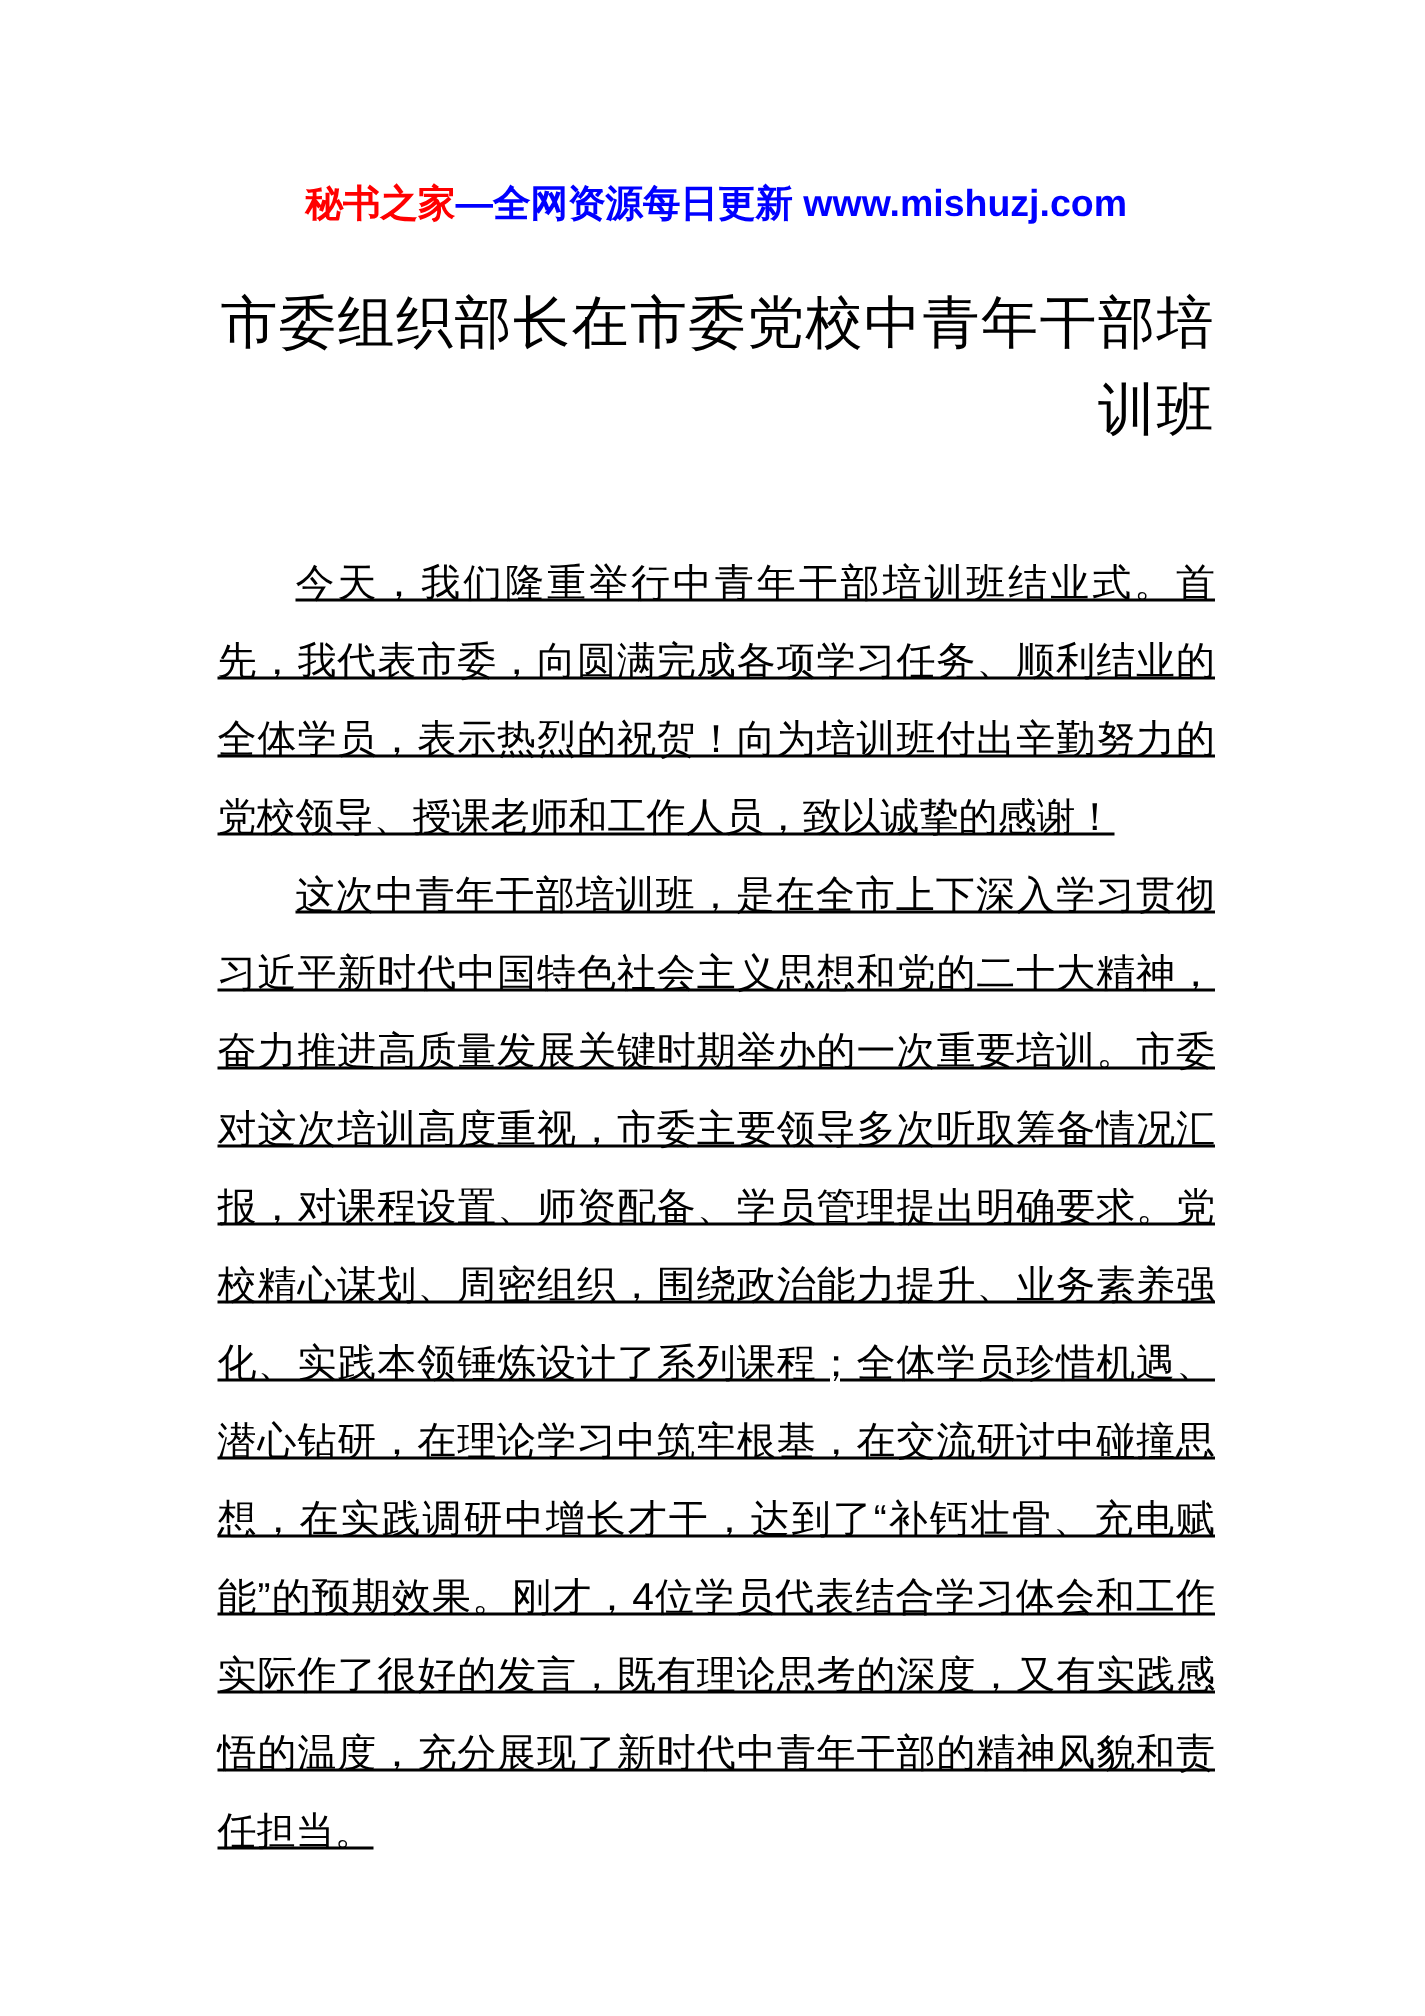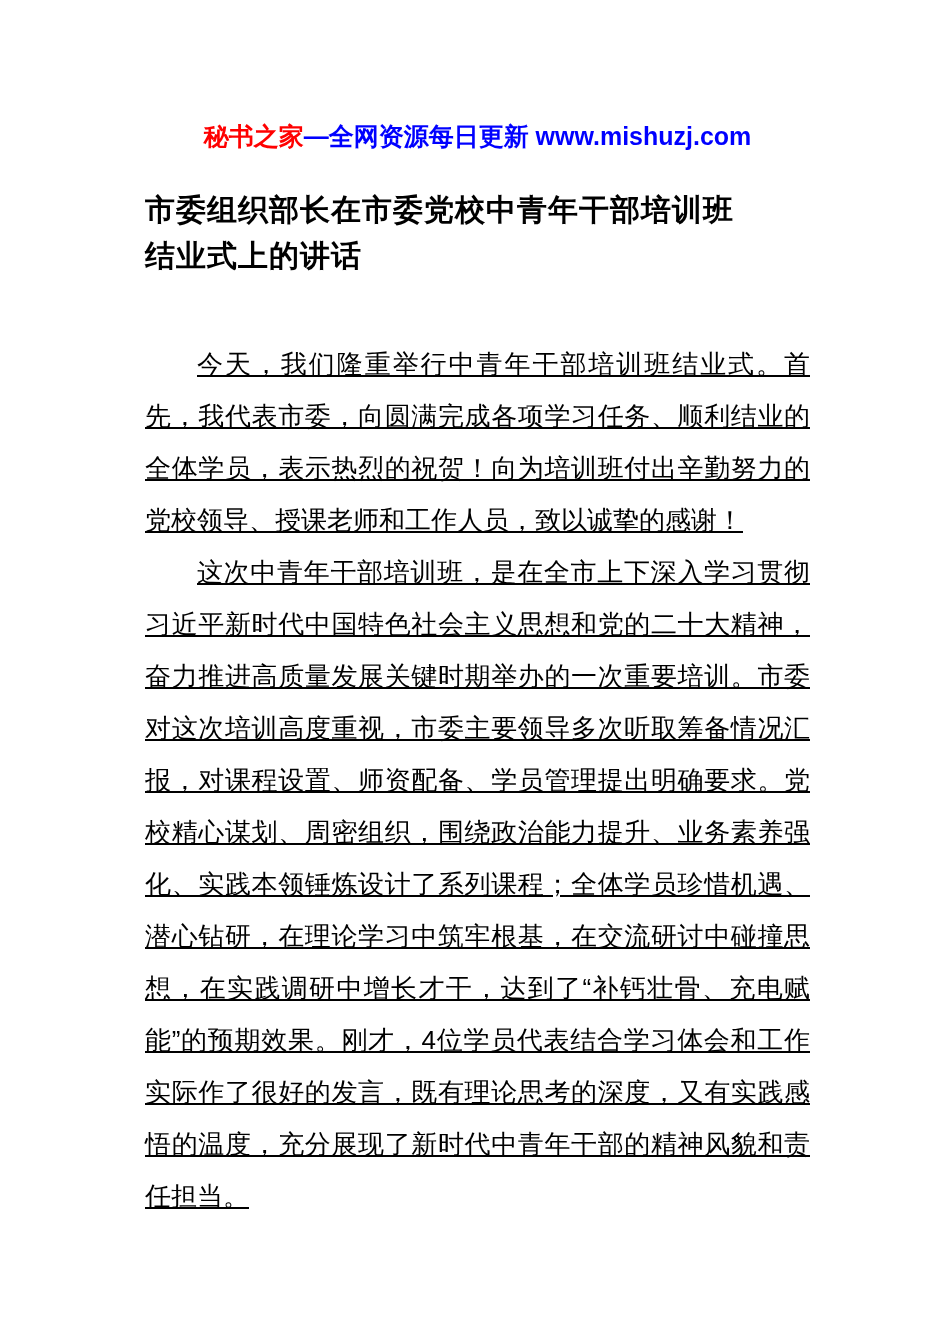--- a/index.html
+++ b/index.html
@@ -32,23 +32,23 @@
   .brand {
     color: #ff0000;
     font-weight: bold;
   }
   .header-rest,
   .header-url {
     color: #0000ff;
     font-weight: bold;
   }
   .doc-title {
-    text-align: left;
-    font-size: 30px;
-    font-weight: bold;
+    text-align: right;
+    font-size: 38px;
+    font-weight: normal;
     line-height: 1.55;
     margin: 0 0 58px 0;
     letter-spacing: 1px;
   }
   .doc-body {
     font-size: 26px;
     line-height: 52px;
     text-align: justify;
     text-justify: inter-ideograph;
   }
@@ -65,21 +65,20 @@
 <body>
 
 <div class="page">
 
   <div class="header-line">
     <span class="brand">秘书之家</span><span class="header-rest">—全网资源每日更新 </span><span class="header-url">www.mishuzj.com</span>
   </div>
 
   <div class="doc-title">
     <div>市委组织部长在市委党校中青年干部培训班</div>
-    <div>结业式上的讲话</div>
   </div>
 
   <div class="doc-body">
     <p class="para">今天，我们隆重举行中青年干部培训班结业式。首先，我代表市委，向圆满完成各项学习任务、顺利结业的全体学员，表示热烈的祝贺！向为培训班付出辛勤努力的党校领导、授课老师和工作人员，致以诚挚的感谢！</p>
     <p class="para">这次中青年干部培训班，是在全市上下深入学习贯彻习近平新时代中国特色社会主义思想和党的二十大精神，奋力推进高质量发展关键时期举办的一次重要培训。市委对这次培训高度重视，市委主要领导多次听取筹备情况汇报，对课程设置、师资配备、学员管理提出明确要求。党校精心谋划、周密组织，围绕政治能力提升、业务素养强化、实践本领锤炼设计了系列课程；全体学员珍惜机遇、潜心钻研，在理论学习中筑牢根基，在交流研讨中碰撞思想，在实践调研中增长才干，达到了“补钙壮骨、充电赋能”的预期效果。刚才，4位学员代表结合学习体会和工作实际作了很好的发言，既有理论思考的深度，又有实践感悟的温度，充分展现了新时代中青年干部的精神风貌和责任担当。</p>
   </div>
 
 </div>
 
 </body></html>

